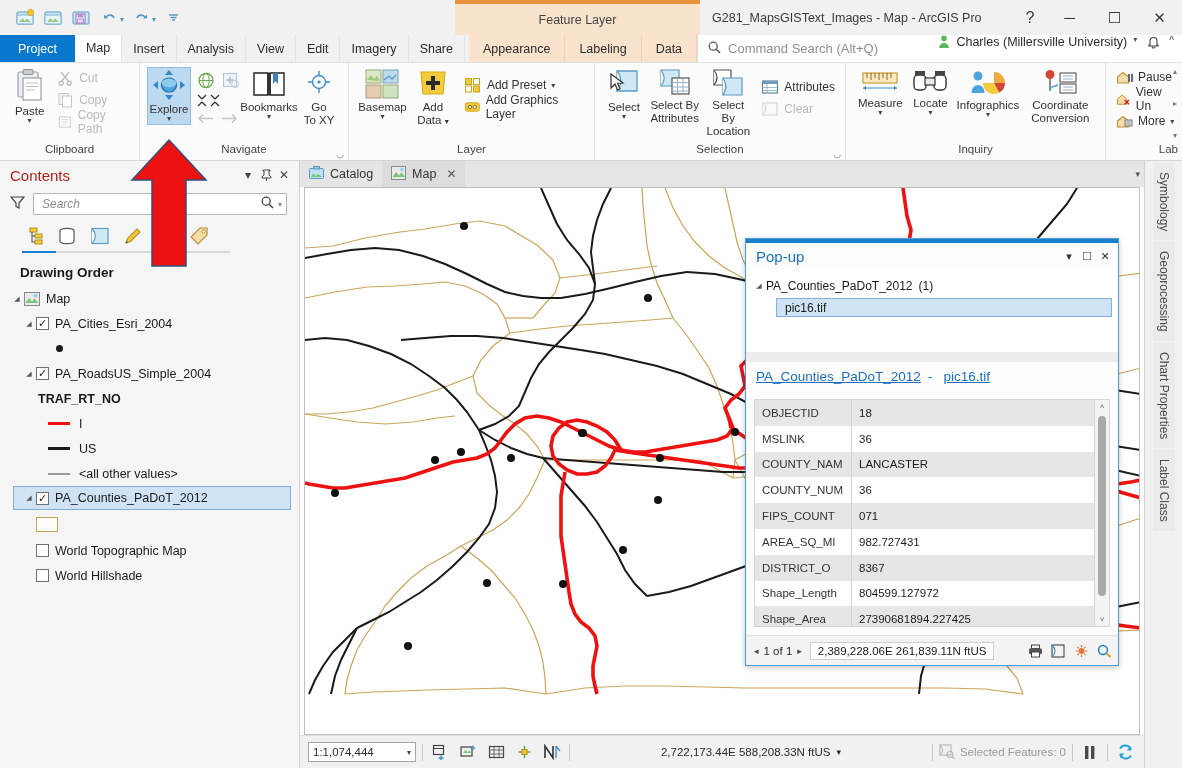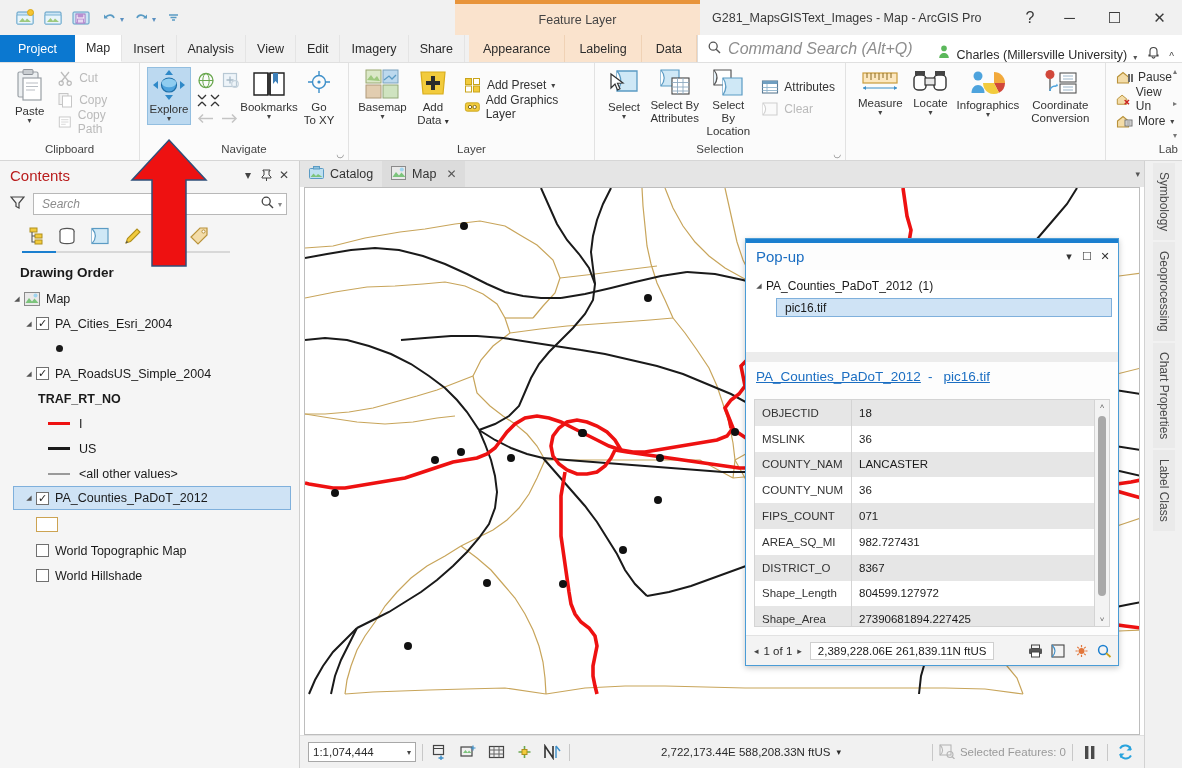--- a/index.html
+++ b/index.html
@@ -58,22 +58,22 @@
     color: #2b2b2b; cursor: pointer; border-right: 1px solid #e4e4e4;
   }
   .rtab.project { background: #0b78d0; color: #fff; font-weight: normal; padding: 0 18px; border-right: none; }
   .rtab.active { background: #ffffff; border-bottom: 1px solid #ffffff; position: relative; z-index: 2;}
   .rtab.ctx { background: #fae3cd; border-right: 1px solid #f0d2b5; padding: 0 14px;}
   .rtab.ctx.first { margin-left: 4px; }
   .search-wrap {
     flex: 1; display: flex; align-items: center; background: #ffffff;
     border-left: 1px solid #dcdcdc; padding-left: 10px; gap: 7px;
   }
-  .search-wrap .ph { color: #8e8e8e; font-style: italic; font-size: 16px; }
-  .user-area { display: flex; align-items: flex-end; gap: 6px; padding: 0 8px; background: #fff; }
+  .search-wrap .ph { color: #8e8e8e; font-size: 13px; }
+  .user-area { display: flex; align-items: flex-start; gap: 6px; padding: 0 8px; background: #fff; }
   .user-area .uname { font-size: 12.5px; color: #2b2b2b; }
   .user-area .caret { font-size: 8px; color: #555; }
 
   
   .ribbon {
     position: absolute; top: 63px; left: 0; width: 1182px; height: 98px;
     background: #fbfbfb; border-bottom: 1px solid #d6d6d6;
     display: flex; align-items: stretch;
   }
   .rgroup { position: relative; display: flex; flex-direction: column; border-right: 1px solid #e2e2e2; }
@@ -561,20 +561,21 @@
               <path d="M9 10v12" stroke="#555" stroke-width="1.3"></path>
               <path d="M9 22c0-4 4-5 6-5" stroke="#4da3dd" stroke-width="1.6" fill="none"></path>
               <path d="M16 14.5l1 2.5-3 1z" fill="#4da3dd"></path>
               <rect x="19" y="4" width="16" height="9" fill="#fff" stroke="#555" stroke-width="1.1"></rect>
               <rect x="19" y="15" width="16" height="9" fill="#fff" stroke="#555" stroke-width="1.1"></rect>
               <path d="M22 7h10M22 10h10M22 18h10M22 21h10" stroke="#9ab4c8" stroke-width="1"></path>
             </svg>
           <span class="lbl">Coordinate<br>Conversion</span>
         </div>
       </div>
+      <div class="rgroup-label">Inquiry</div>
     </div>
 
     <div class="rgroup" style="width:76px; border-right:none">
       <div class="rgroup-body" style="padding-top:3px">
         <div class="col">
           <div class="small-row">
             <svg width="17" height="15" viewBox="0 0 17 15">
                 <path d="M1.5 7L7 2.5 12.5 7v6h-11z" fill="#f3dca8" stroke="#b9923a" stroke-width="1.1"></path>
                 <rect x="12" y="4" width="2" height="8" fill="#6a6a6a"></rect>
                 <rect x="15" y="4" width="2" height="8" fill="#6a6a6a"></rect>

